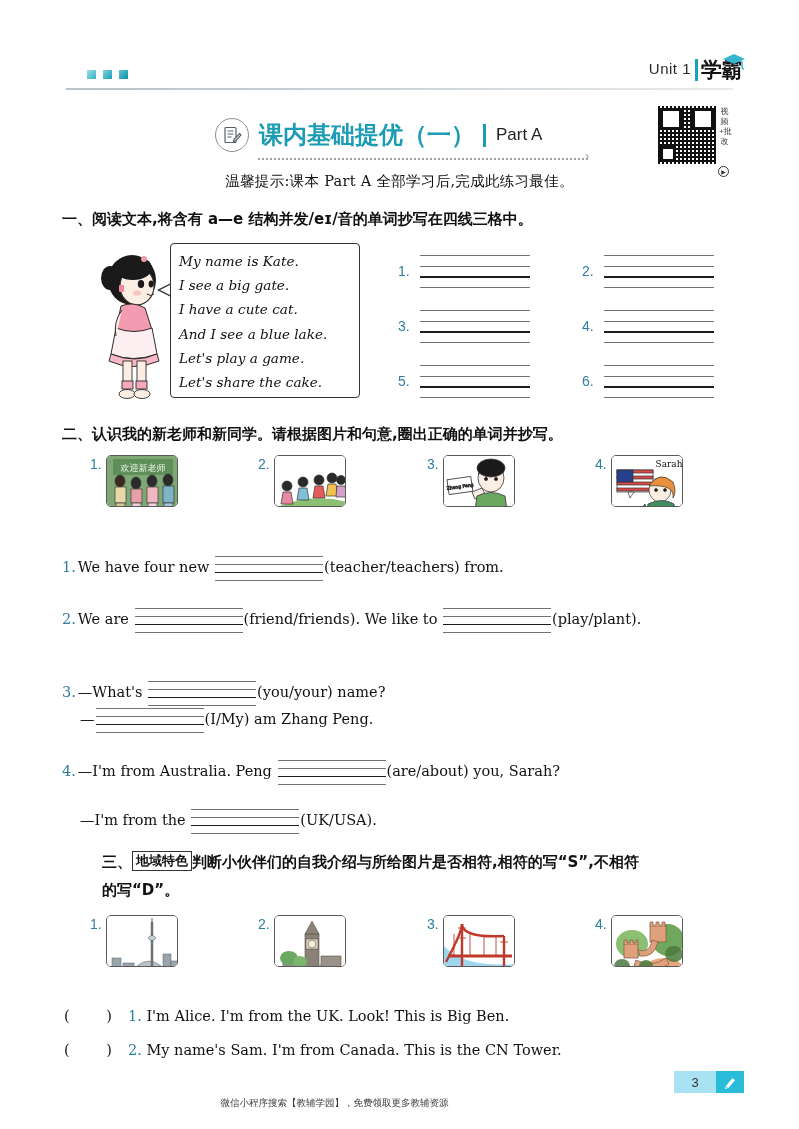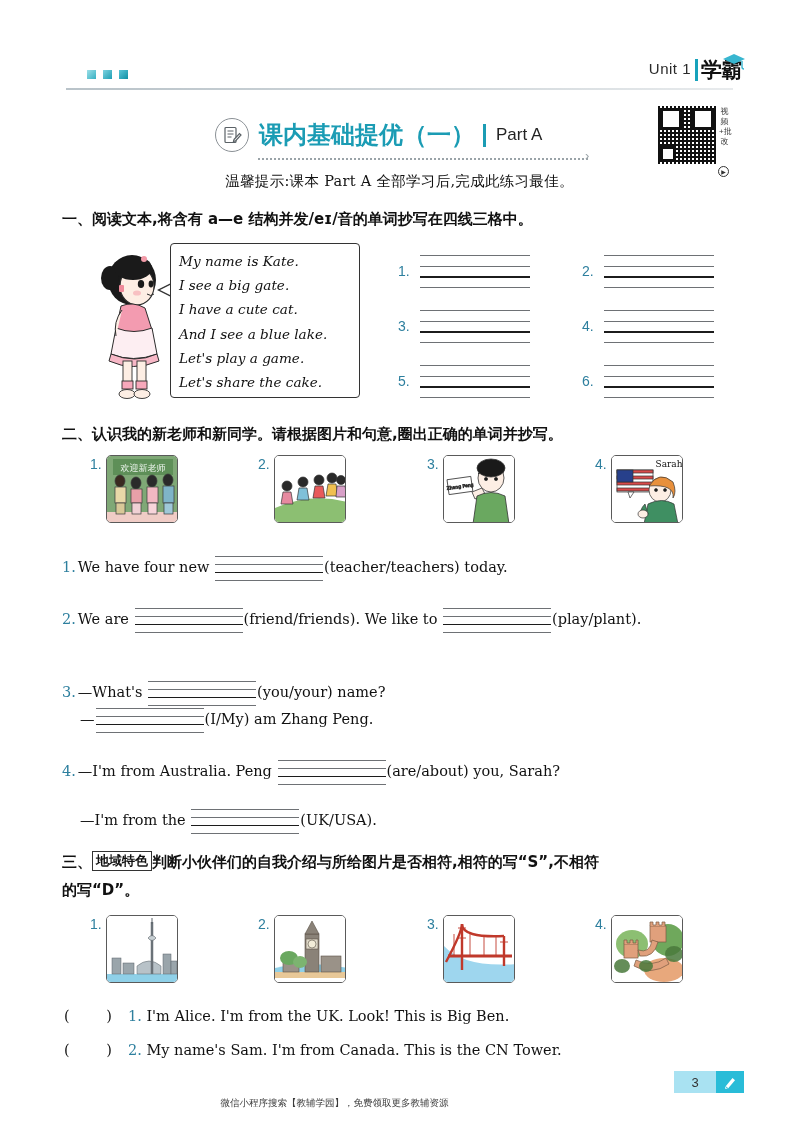--- a/index.html
+++ b/index.html
@@ -179,30 +179,30 @@
 
   
   #sec2-head { top: 420px; }
   .pics2 { position: absolute; left: 90px; top: 455px; width: 660px; height: 78px; }
   .pic-item { position: absolute; display: flex; align-items: flex-start; }
   .pic-lbl {
     font-family: "Liberation Sans", sans-serif; font-size: 14px; color: #2d7f9e;
     margin-right: 4px; margin-top: 1px;
   }
   .pic-box {
-    width: 72px; height: 68px; border: 1px solid #5a5a5a; border-radius: 5px;
+    width: 72px; height: 52px; border: 1px solid #5a5a5a; border-radius: 5px;
     background: #fff; overflow: hidden; position: relative;
   }
 
   .sent { position: absolute; left: 62px; font-family: "DejaVu Serif", serif;
           font-size: 14.5px; color: #111; white-space: nowrap; }
   .sent .n { color: #2d7f9e; margin-right: 2px; }
 
   
-  #sec3-head { top: 848px; }
+  #sec3-head { top: 848px; margin-left: 40px; }
   .tag-box {
     display: inline-block; border: 1px solid #333; padding: 0 3px;
     font-size: 13px; line-height: 18px; vertical-align: 2px;
   }
   .pics3 { position: absolute; left: 90px; top: 915px; width: 660px; height: 78px; }
   .tf-line { position: absolute; left: 64px; font-family: "DejaVu Serif", serif;
              font-size: 14.5px; color: #111; white-space: nowrap; }
   .tf-paren { letter-spacing: 16px; }
 
   
@@ -470,21 +470,21 @@
           <path d="M36 48 q14 -7 26 0 l4 20 l-34 0 Z" fill="#3f8f62"></path>
           <path d="M33 48 q-6 6 -4 12 l7 -2 Z" fill="#3f8f62"></path>
           <ellipse cx="31" cy="58" rx="5" ry="4" fill="#fdeee4"></ellipse>
         </g>
       </svg>
     </span>
   </div>
 </div>
 
 <div class="sent" style="top:556px;">
-  <span class="n">1.</span><span>We have four new </span><span class="grid4" style="width:108px;height:24px;margin:0 1px;"><span class="ln l1"></span><span class="ln l2"></span><span class="ln mid l3"></span><span class="ln l4"></span></span><span>(teacher/teachers) today.</span>
+  <span class="n">1.</span><span>We have four new </span><span class="grid4" style="width:108px;height:24px;margin:0 1px;"><span class="ln l1"></span><span class="ln l2"></span><span class="ln mid l3"></span><span class="ln l4"></span></span><span>(teacher/teachers) from.</span>
 </div>
 
 <div class="sent" style="top:608px;">
   <span class="n">2.</span><span>We are </span><span class="grid4" style="width:108px;height:24px;margin:0 1px;"><span class="ln l1"></span><span class="ln l2"></span><span class="ln mid l3"></span><span class="ln l4"></span></span><span>(friend/friends). We like to </span><span class="grid4" style="width:108px;height:24px;margin:0 1px;"><span class="ln l1"></span><span class="ln l2"></span><span class="ln mid l3"></span><span class="ln l4"></span></span><span>(play/plant).</span>
 </div>
 
 <div class="sent" style="top:659px;margin-top:22px;">
   <span class="n">3.</span><span>—What's </span><span class="grid4" style="width:108px;height:24px;margin:0 1px;"><span class="ln l1"></span><span class="ln l2"></span><span class="ln mid l3"></span><span class="ln l4"></span></span><span>(you/your) name?</span>
 </div>
 

